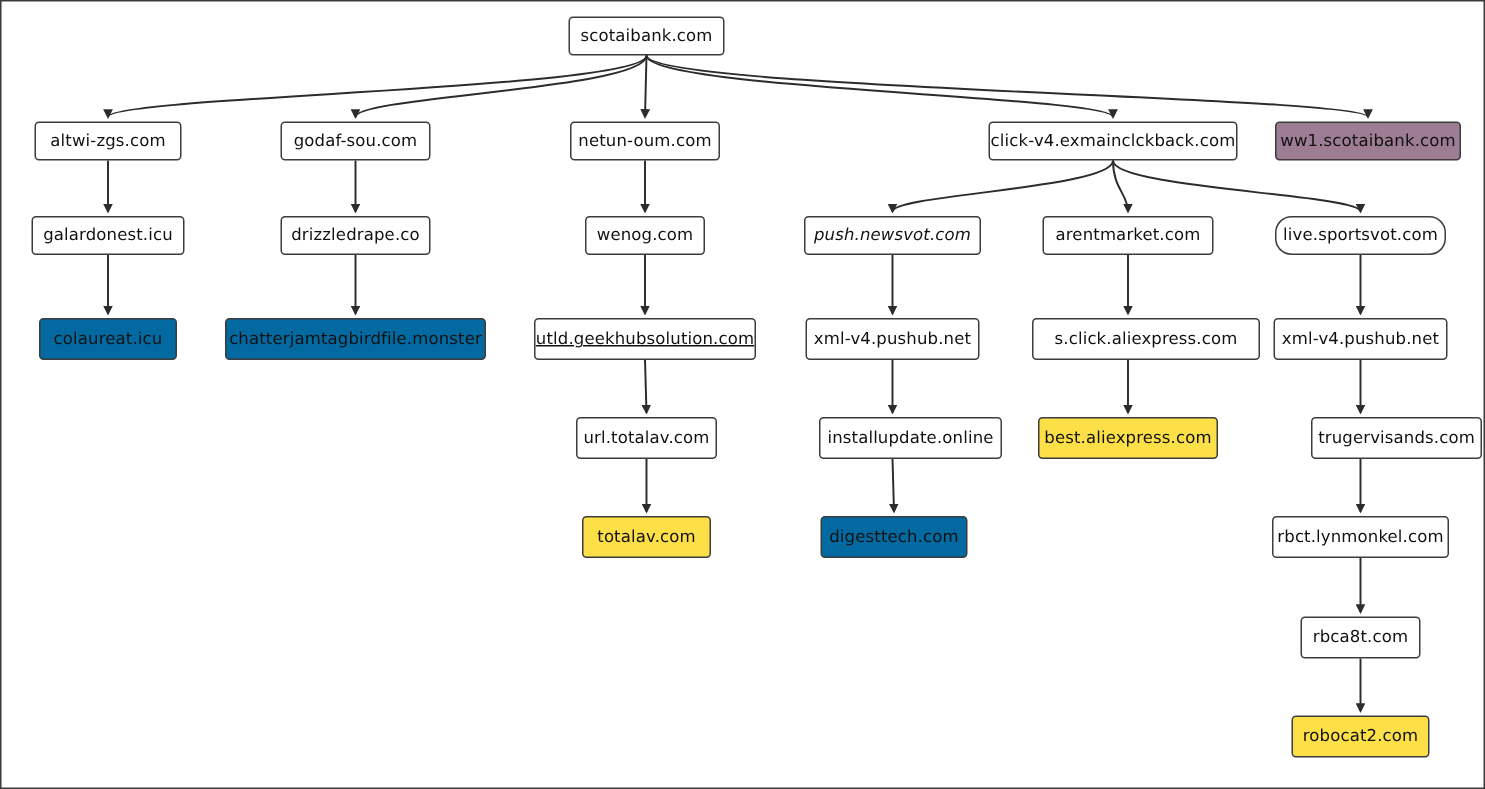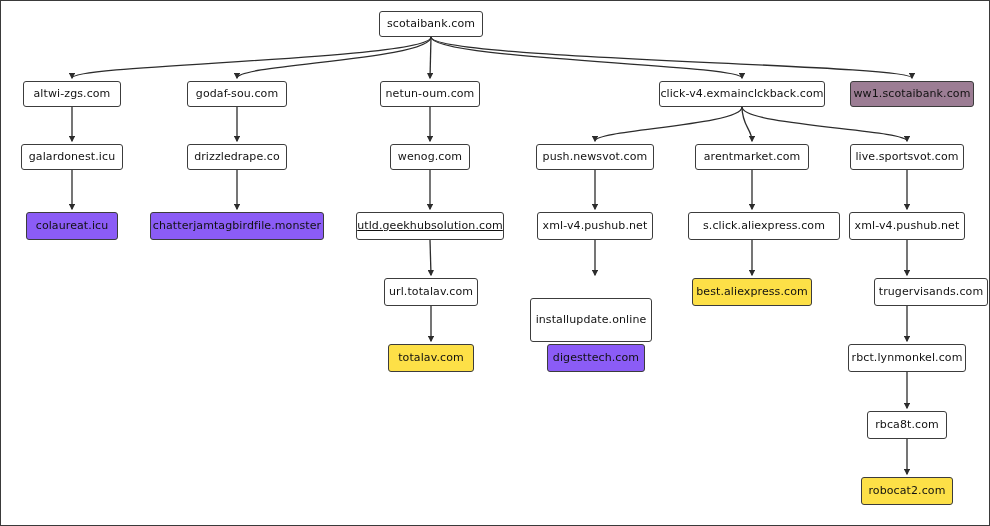--- a/index.html
+++ b/index.html
@@ -35,21 +35,21 @@
     align-items: center;
     justify-content: center;
     text-align: center;
     font-size: 11px;
     line-height: 1.1;
     color: #111111;
     letter-spacing: 0.1px;
     white-space: nowrap;
   }
   .node.red {
-    background: #8b5cf6;
+    background: #0369a1;
   }
   .node.yellow {
     background: #fde047;
   }
   .node.purple {
     background: #9c7d94;
   }
   .node-label {
     display: block;
     padding: 0 4px;
@@ -130,42 +130,42 @@
       </div>
       <div class="node yellow" style="left: 387px; top: 343px; width: 86px; height: 28px;">
         <span class="node-label">totalav.com</span>
       </div>
       <div class="node" style="left: 658px; top: 80px; width: 166px; height: 26px;">
         <span class="node-label">click-v4.exmainclckback.com</span>
       </div>
       <div class="node purple" style="left: 849px; top: 80px; width: 124px; height: 26px;">
         <span class="node-label">ww1.scotaibank.com</span>
       </div>
-      <div class="node" style="left: 535px; top: 143px; width: 118px; height: 26px;">
+      <div class="node" style="left: 535px; top: 143px; width: 118px; height: 26px; font-style: italic;">
         <span class="node-label">push.newsvot.com</span>
       </div>
       <div class="node" style="left: 536px; top: 211px; width: 116px; height: 28px;">
         <span class="node-label">xml-v4.pushub.net</span>
       </div>
-      <div class="node" style="left: 529px; top: 277px; width: 122px; height: 44px; margin-top: 20px;">
+      <div class="node" style="left: 545px; top: 277px; width: 122px; height: 28px;">
         <span class="node-label">installupdate.online</span>
       </div>
       <div class="node red" style="left: 546px; top: 343px; width: 98px; height: 28px; text-align: right;">
         <span class="node-label">digesttech.com</span>
       </div>
       <div class="node" style="left: 694px; top: 143px; width: 114px; height: 26px;">
         <span class="node-label">arentmarket.com</span>
       </div>
       <div class="node" style="left: 687px; top: 211px; width: 152px; height: 28px;">
         <span class="node-label">s.click.aliexpress.com</span>
       </div>
       <div class="node yellow" style="left: 691px; top: 277px; width: 120px; height: 28px;">
         <span class="node-label">best.aliexpress.com</span>
       </div>
-      <div class="node" style="left: 849px; top: 143px; width: 114px; height: 26px;">
+      <div class="node" style="left: 849px; top: 143px; width: 114px; height: 26px; border-radius: 11px;">
         <span class="node-label">live.sportsvot.com</span>
       </div>
       <div class="node" style="left: 848px; top: 211px; width: 116px; height: 28px;">
         <span class="node-label">xml-v4.pushub.net</span>
       </div>
       <div class="node" style="left: 849px; top: 277px; width: 114px; height: 28px; margin-left: 24px;">
         <span class="node-label">trugervisands.com</span>
       </div>
       <div class="node" style="left: 847px; top: 343px; width: 118px; height: 28px;">
         <span class="node-label">rbct.lynmonkel.com</span>

